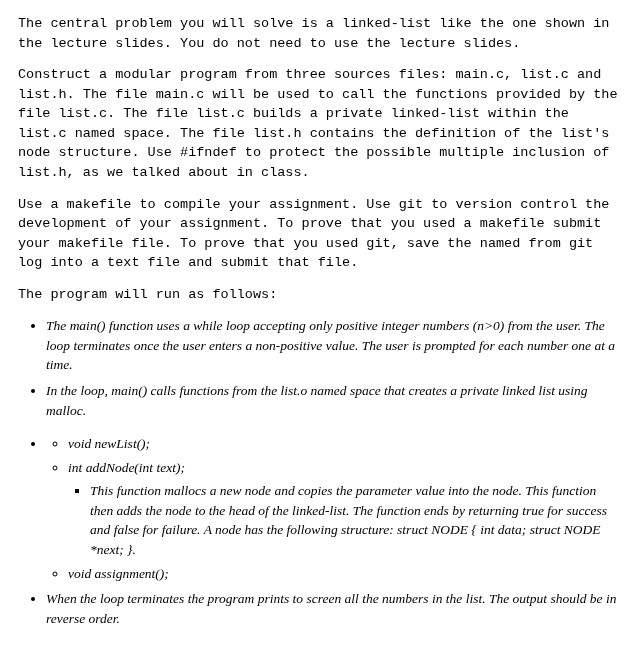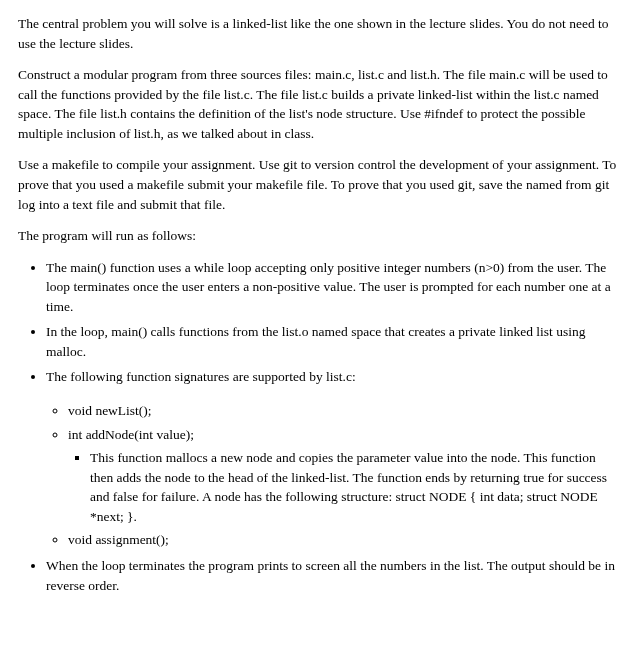--- a/index.html
+++ b/index.html
@@ -12,29 +12,31 @@
       font-size: 13.5px;
       color: #000;
       background: #fff;
       padding: 14px 18px;
       width: 637px;
       min-height: 659px;
     }
     .paragraph {
       margin-bottom: 12px;
       line-height: 1.45;
+      font-family: Liberation Mono, monospace;
     }
     ul.main-list {
       margin-left: 28px;
       margin-bottom: 12px;
       list-style-type: disc;
     }
     ul.main-list > li {
       margin-bottom: 6px;
       line-height: 1.45;
+      font-style: italic;
     }
     ul.sub-list-circle {
       margin-left: 22px;
       margin-top: 14px;
       list-style-type: circle;
     }
     ul.sub-list-circle > li {
       margin-bottom: 4px;
       line-height: 1.45;
     }
@@ -57,27 +59,26 @@
 <p class="paragraph">The program will run as follows:</p>
 
 <ul class="main-list">
   <li>
     <span>The main() function uses a while loop accepting only positive integer numbers (n&gt;0) from the user. The loop terminates once the user enters a non-positive value. The user is prompted for each number one at a time.</span>
   </li>
   <li>
     <span>In the loop, main() calls functions from the list.o named space that creates a private linked list using malloc.</span>
   </li>
   <li>
-    <span>The following function signatures are supported by list.c:</span>
     <ul class="sub-list-circle">
       <li>
         <span>void newList();</span>
       </li>
       <li>
-        <span>int addNode(int value);</span>
+        <span>int addNode(int text);</span>
         <ul class="sub-list-square">
           <li>
             <span>This function mallocs a new node and copies the parameter value into the node.  This function then adds the node to the head of the linked-list.  The function ends by returning true for success and false for failure. A node has the following structure: struct NODE { int data; struct NODE *next; }.</span>
           </li>
         </ul>
       </li>
       <li>
         <span>void assignment();</span>
       </li>
     </ul>

